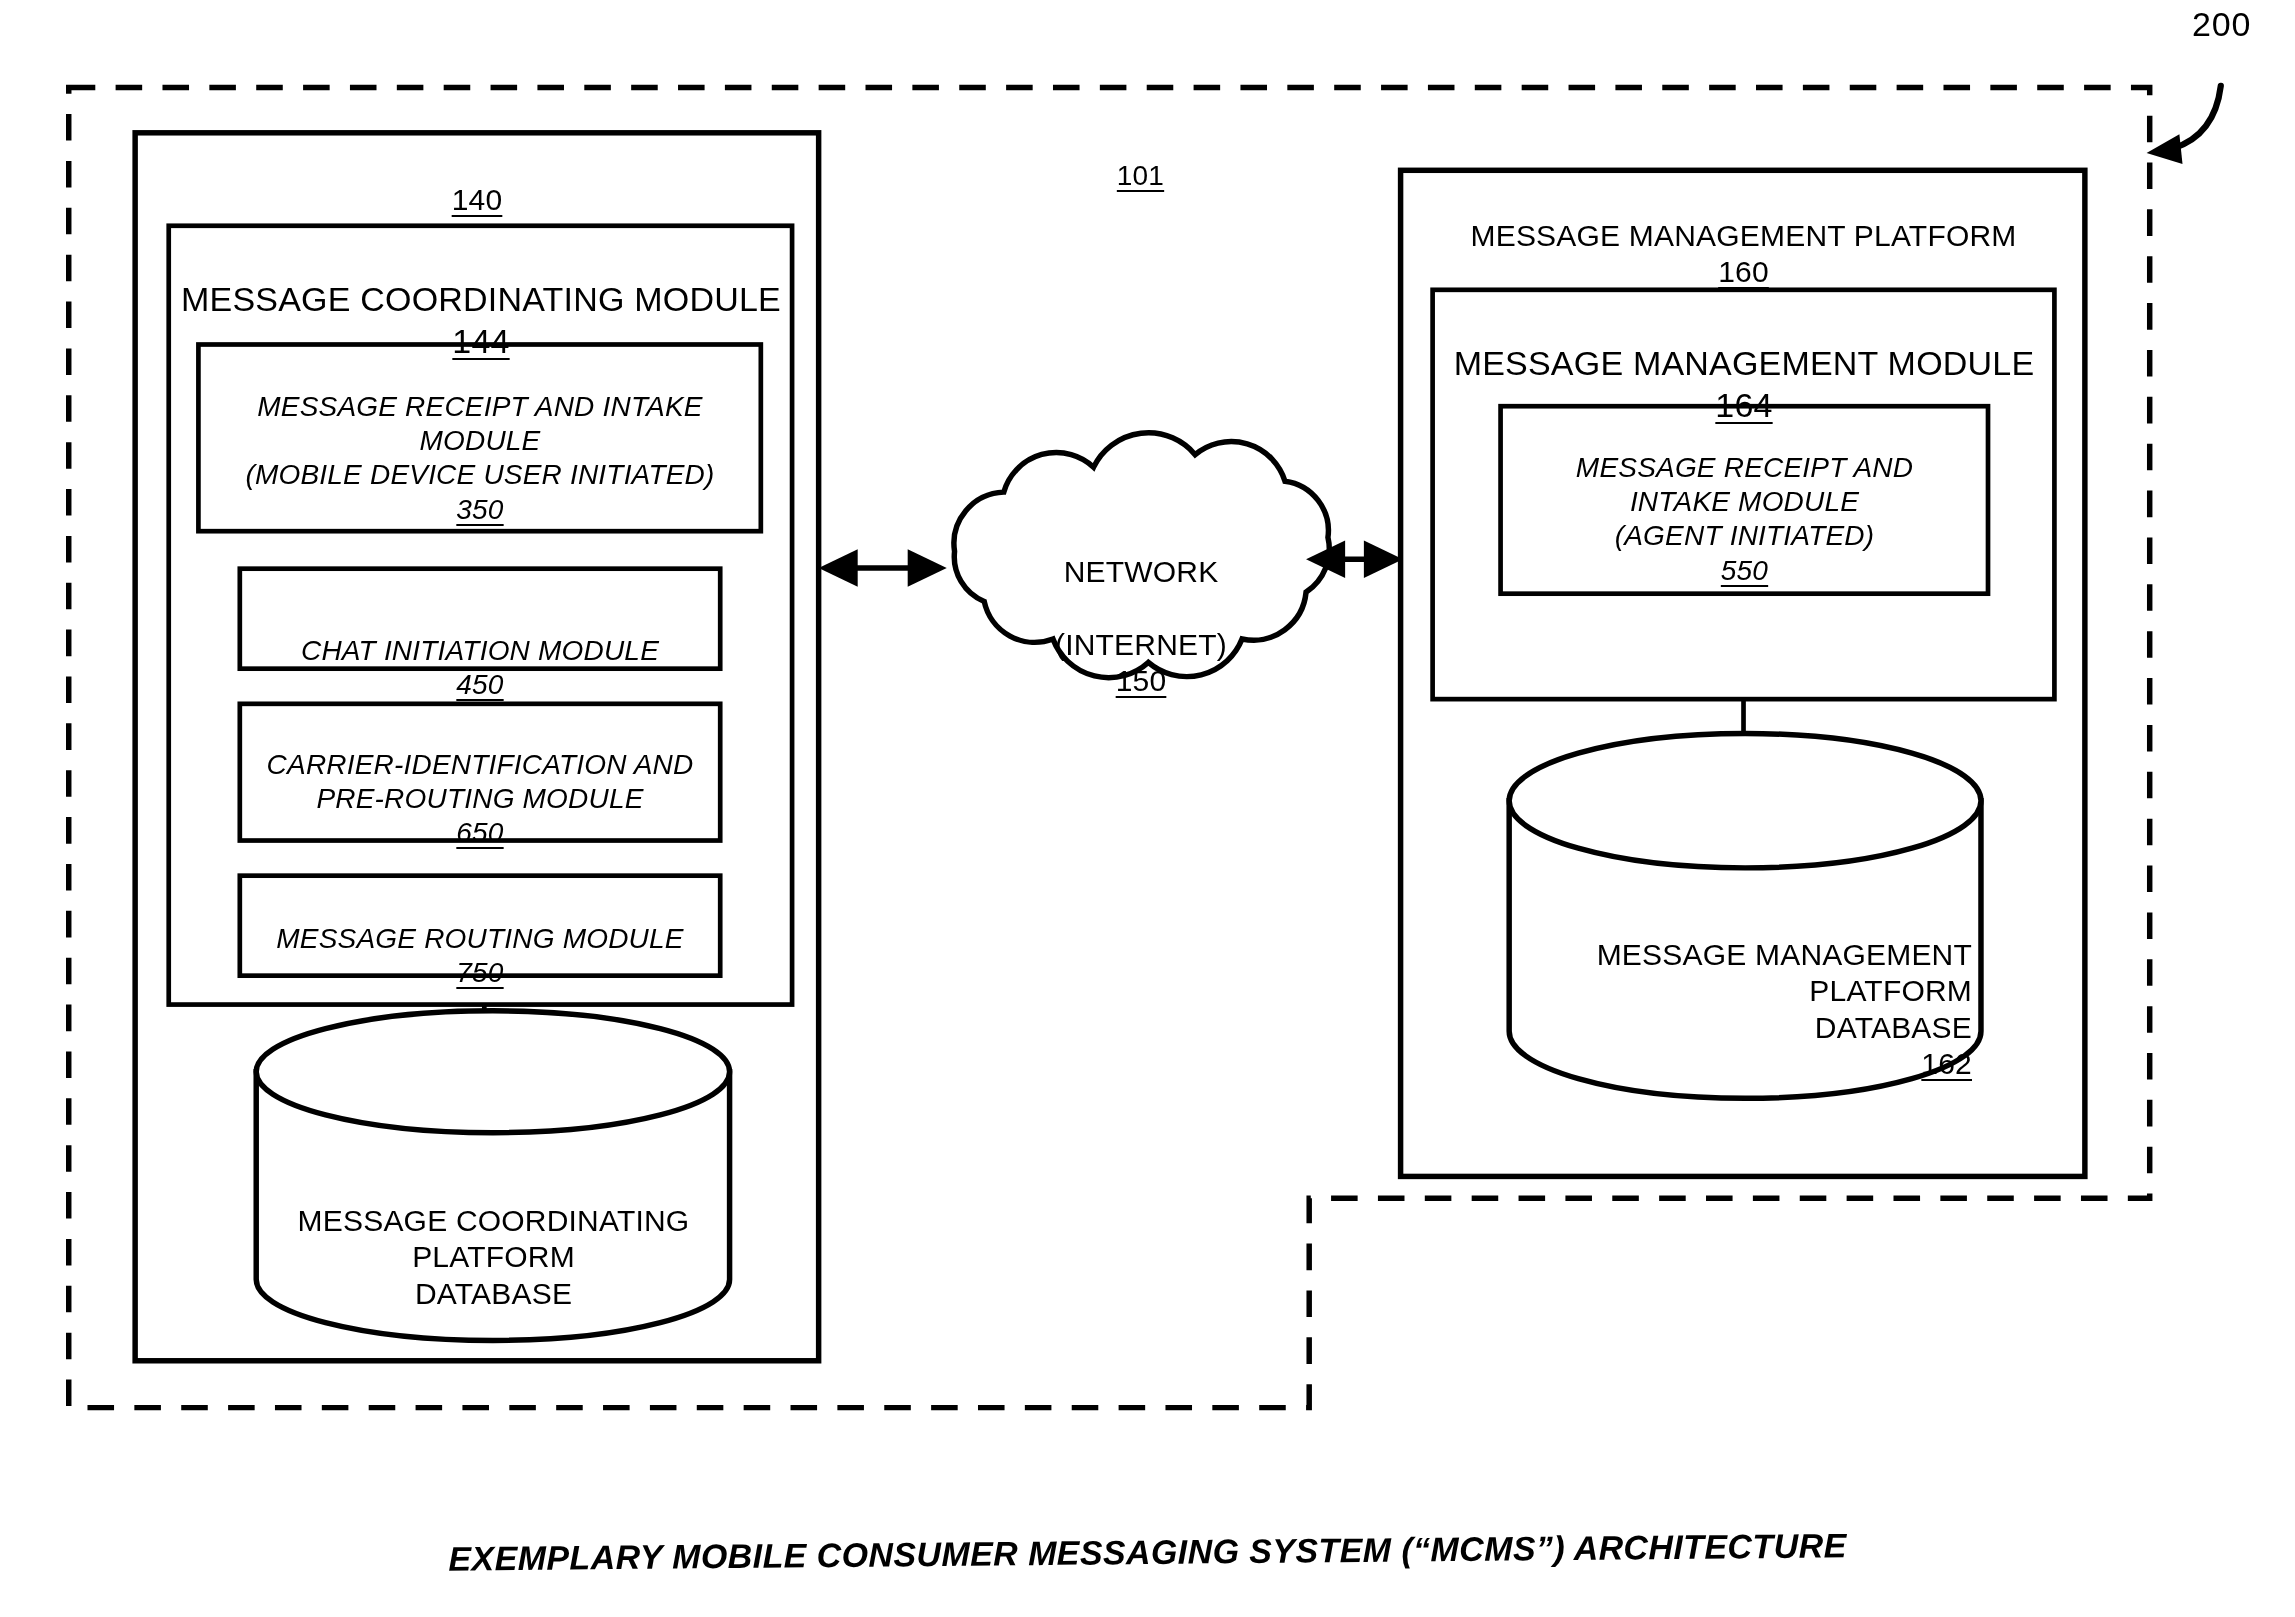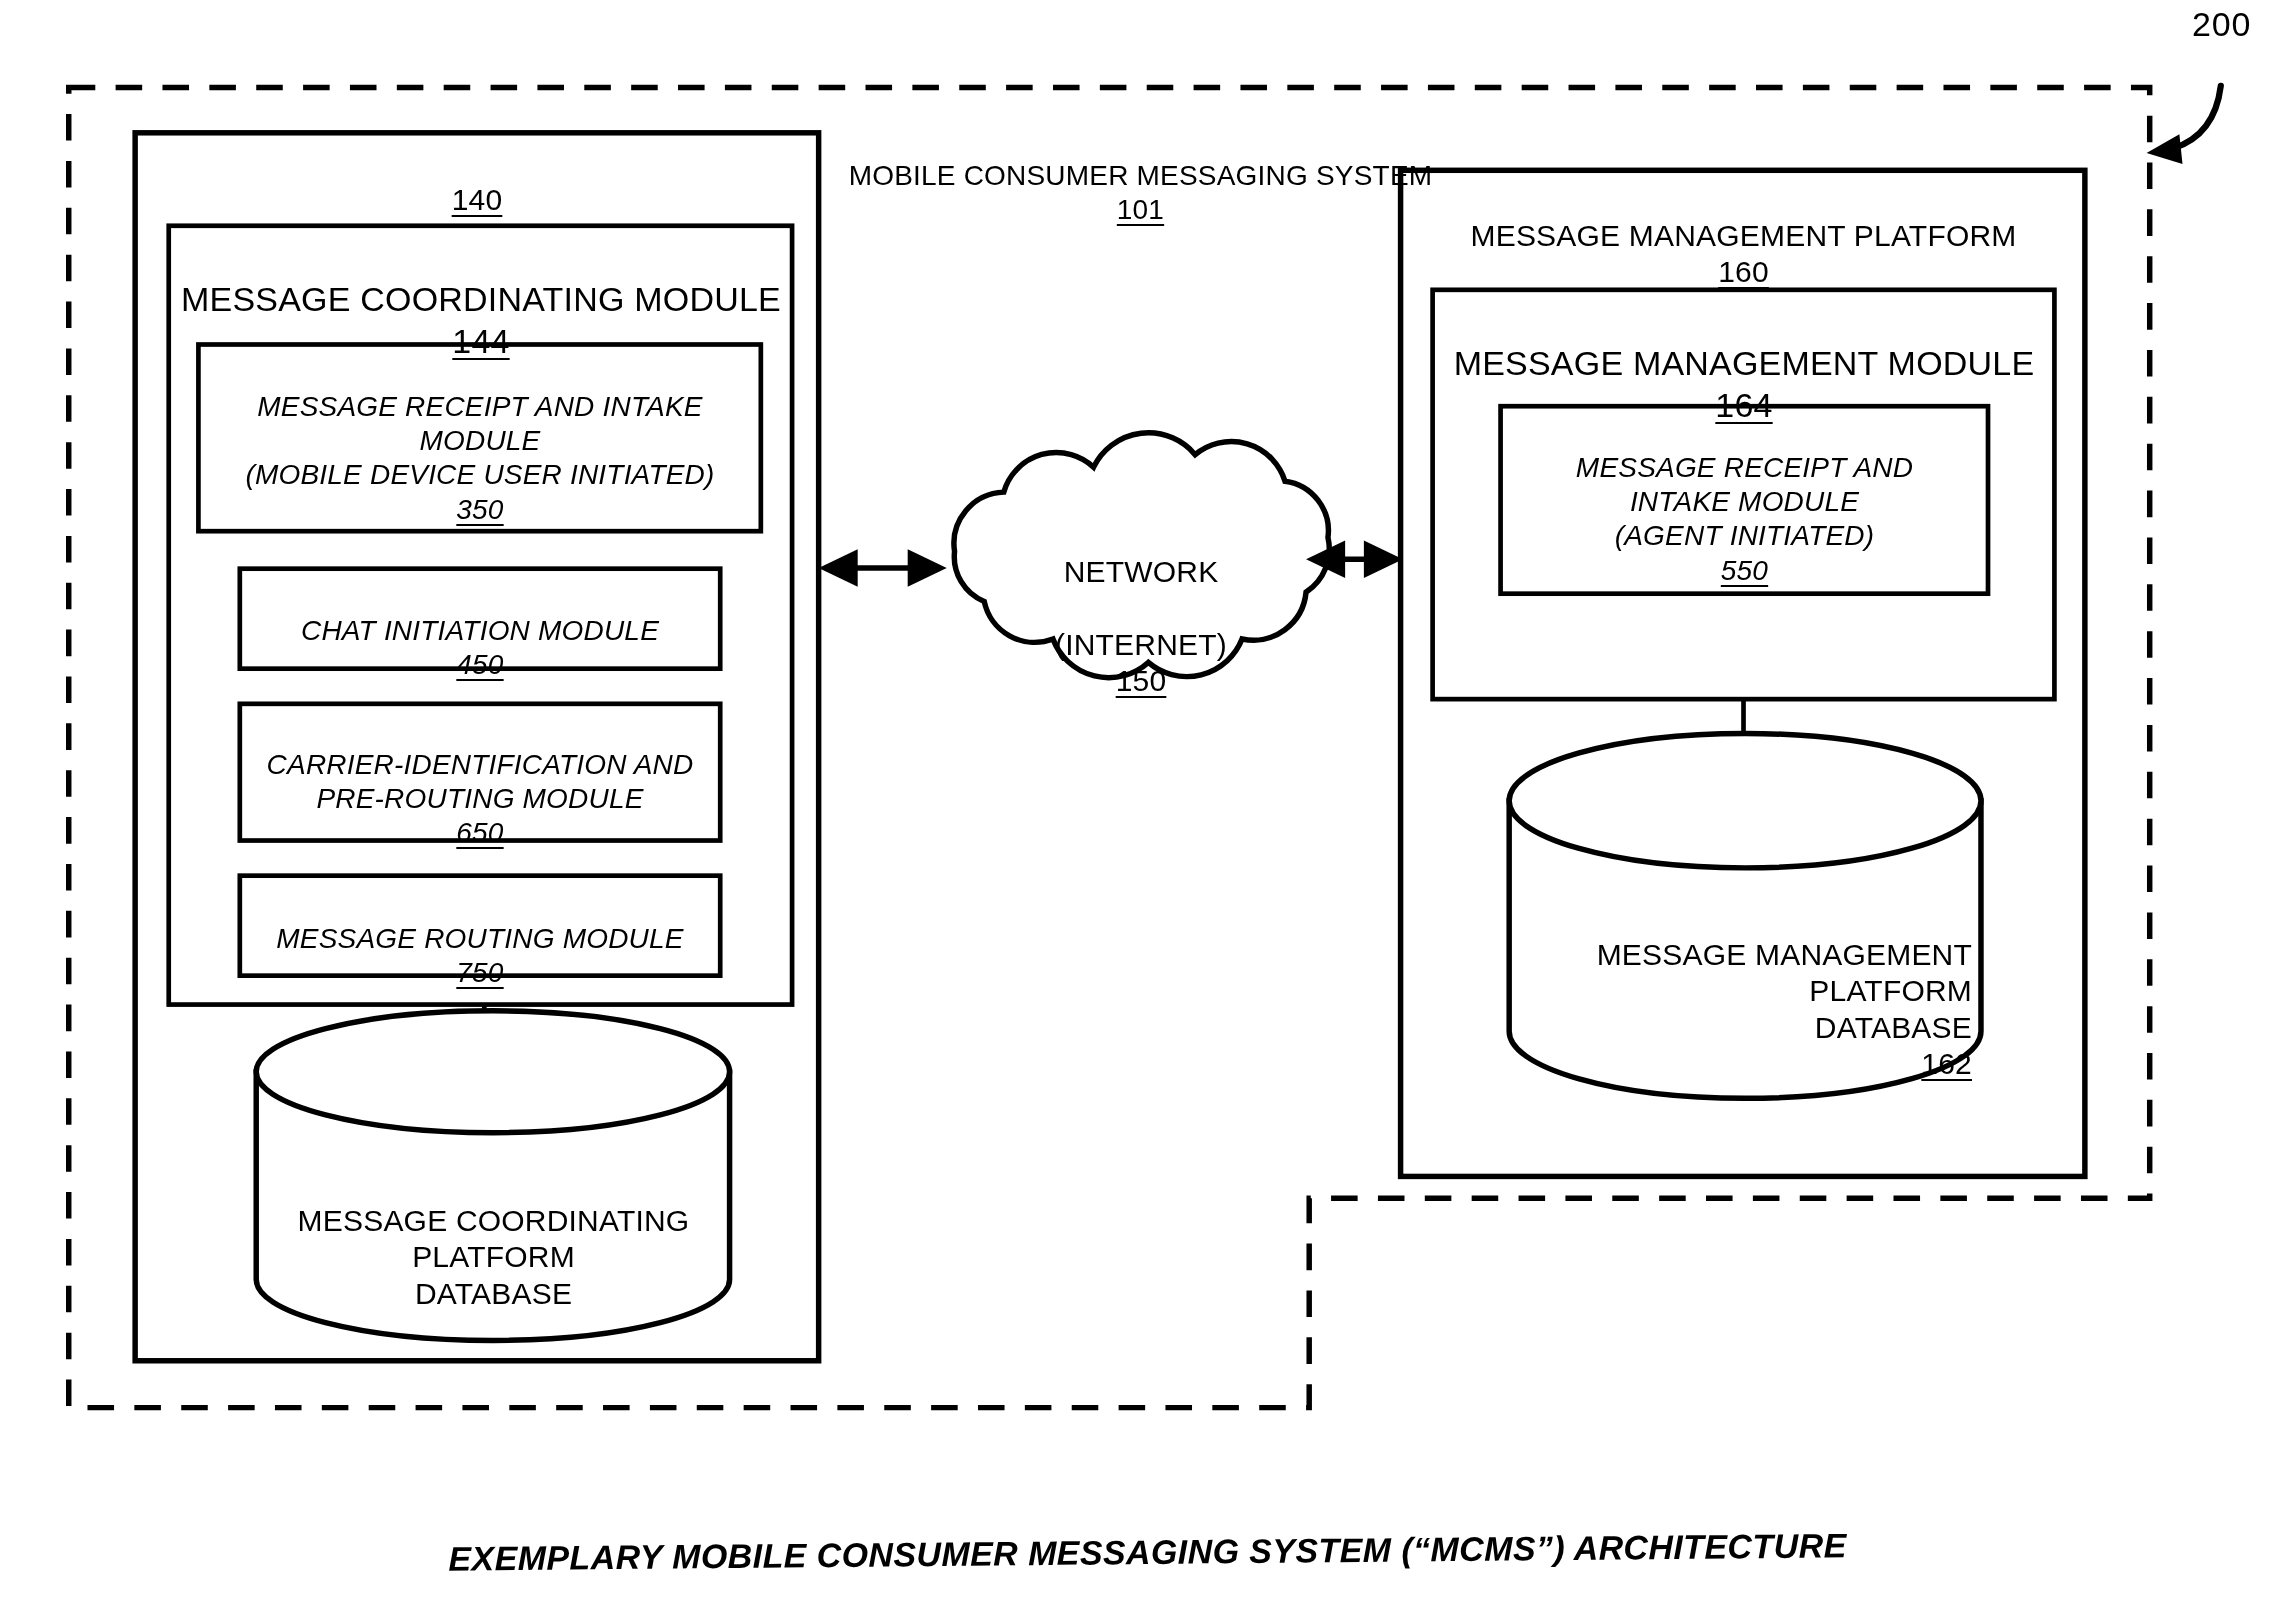--- a/index.html
+++ b/index.html
@@ -137,41 +137,40 @@
     <g>
       <path d="M 1932 1025 L 1932 1320 A 302 86 0 0 0 2536 1320 L 2536 1025 Z" fill="#fff" stroke="#000" stroke-width="7"></path>
       <ellipse cx="2234" cy="1025" rx="302" ry="86" fill="#fff" stroke="#000" stroke-width="7"></ellipse>
     </g>
 
   </svg>
 
   <div id="ref200">200</div>
 
   <div class="txt t-sys" style="left:828px; top:125px; width:625px;">
-    <span>MOBILE CONSUMER MESSAGING SYSTEM</span>
     <span class="numline"><span>101</span></span>
   </div>
 
   <div class="txt t-plat" style="left:143px; top:145px; width:668px;">
     <span class="numline"><span>140</span></span>
   </div>
 
   <div class="txt t-mod" style="left:177px; top:238px; width:608px;">
     <span>MESSAGE COORDINATING MODULE</span>
     <span class="numline"><span>144</span></span>
   </div>
 
   <div class="txt t-sub" style="left:205px; top:356px; width:550px;">
     <span>MESSAGE RECEIPT AND INTAKE
 MODULE
 (MOBILE DEVICE USER INITIATED)</span>
     <span class="numline"><span>350</span></span>
   </div>
 
-  <div class="txt t-sub" style="left:246px; top:580px; width:468px;">
+  <div class="txt t-sub" style="left:246px; top:600px; width:468px;">
     <span>CHAT INITIATION MODULE</span>
     <span class="numline"><span>450</span></span>
   </div>
 
   <div class="txt t-sub" style="left:246px; top:714px; width:468px;">
     <span>CARRIER-IDENTIFICATION AND
 PRE-ROUTING MODULE</span>
     <span class="numline"><span>650</span></span>
   </div>
 

